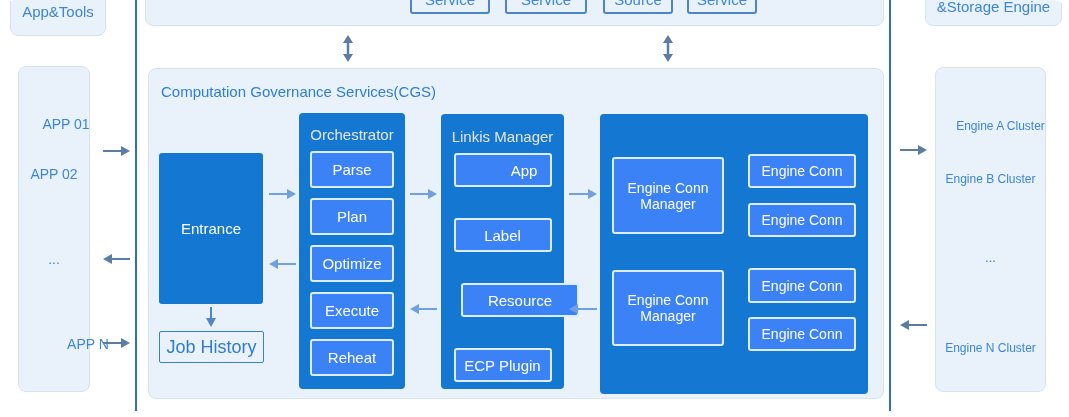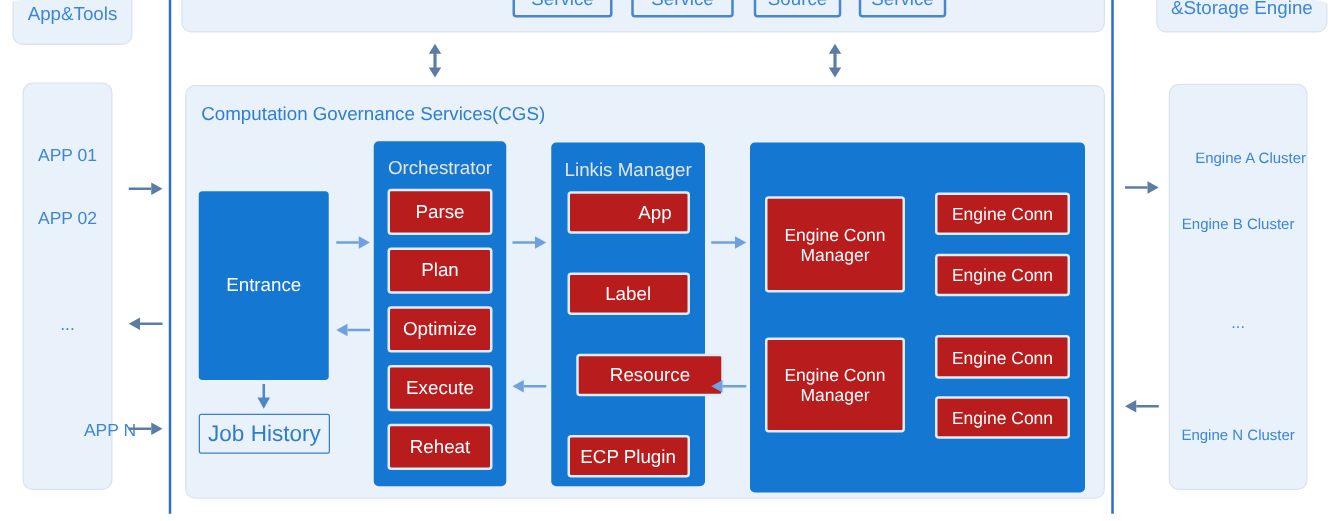--- a/index.html
+++ b/index.html
@@ -4,21 +4,21 @@
 <style>
   html,body{margin:0;padding:0;background:#fff;}
   body{font-family:"Liberation Sans",sans-serif;}
   .canvas{position:relative;width:1069px;height:417px;background:#ffffff;overflow:hidden;border-radius:17px;}
   .abs{position:absolute;}
   .panel{background:#e9f1fa;border:1px solid #d9e3ef;border-radius:8px;box-sizing:border-box;}
   .vline{position:absolute;top:0;width:2px;height:411px;background:#2e6fc0;}
   .label-box{display:flex;align-items:center;justify-content:center;color:#3c86d8;font-size:15px;}
   .bluebox{background:#1478d2;border-radius:4px;box-sizing:border-box;color:#fff;}
   .subbox{border:2px solid #dcedfb;border-radius:3px;box-sizing:border-box;color:#fff;
-          display:flex;align-items:center;justify-content:center;font-size:15px;background:#b91c1c;}
+          display:flex;align-items:center;justify-content:center;font-size:15px;background:#3b82f6;}
   .col-title{color:#e5e5e5;font-size:15px;text-align:center;height:32px;line-height:32px;flex:0 0 auto;}
   .flexcol{display:flex;flex-direction:column;align-items:center;}
   .svc{position:absolute;border:2px solid #4a86c8;border-radius:3px;box-sizing:border-box;
        display:flex;align-items:flex-end;justify-content:center;padding-bottom:4px;
        color:#3c86d8;font-size:15px;height:30px;top:-16px;}
   .list-item{position:absolute;left:0;width:100%;text-align:center;color:#3c86d8;}
   .arrow{position:absolute;display:block;}
   .cgs-title{position:absolute;left:12px;top:14px;color:#2e7ed5;font-size:15px;}
   .outline-box{border:1px solid #3b7fd0;border-radius:2px;box-sizing:border-box;
                display:flex;align-items:center;justify-content:center;color:#2f7ccc;font-size:18px;}
@@ -28,21 +28,21 @@
 
 <div class="canvas">
 
   <div class="panel label-box abs" style="left:10px;top:-14px;width:96px;height:50px;">
     <span>App&amp;Tools</span>
   </div>
 
   <div class="vline" style="left:135px;"></div>
 
   <div class="panel abs" style="left:18px;top:66px;width:72px;height:326px;">
-    <span class="list-item" style="top:49px;font-size:14px;">APP 01</span>
+    <span class="list-item" style="top:49px;font-size:14px;margin-left:12px;">APP 01</span>
     <span class="list-item" style="top:99px;font-size:14px;">APP 02</span>
     <span class="list-item" style="top:184px;font-size:14px;">...</span>
     <span class="list-item" style="top:269px;font-size:14px;padding-left:34px;">APP N</span>
   </div>
 
   <span class="arrow" style="left:102px;top:144px;">
     <svg width="29" height="14">
         <line x1="1" y1="7" x2="19" y2="7" stroke="#5b7ca3" stroke-width="2"></line>
         <path d="M19 2 L28 7 L19 12 Z" fill="#5b7ca3"></path>
       </svg>

